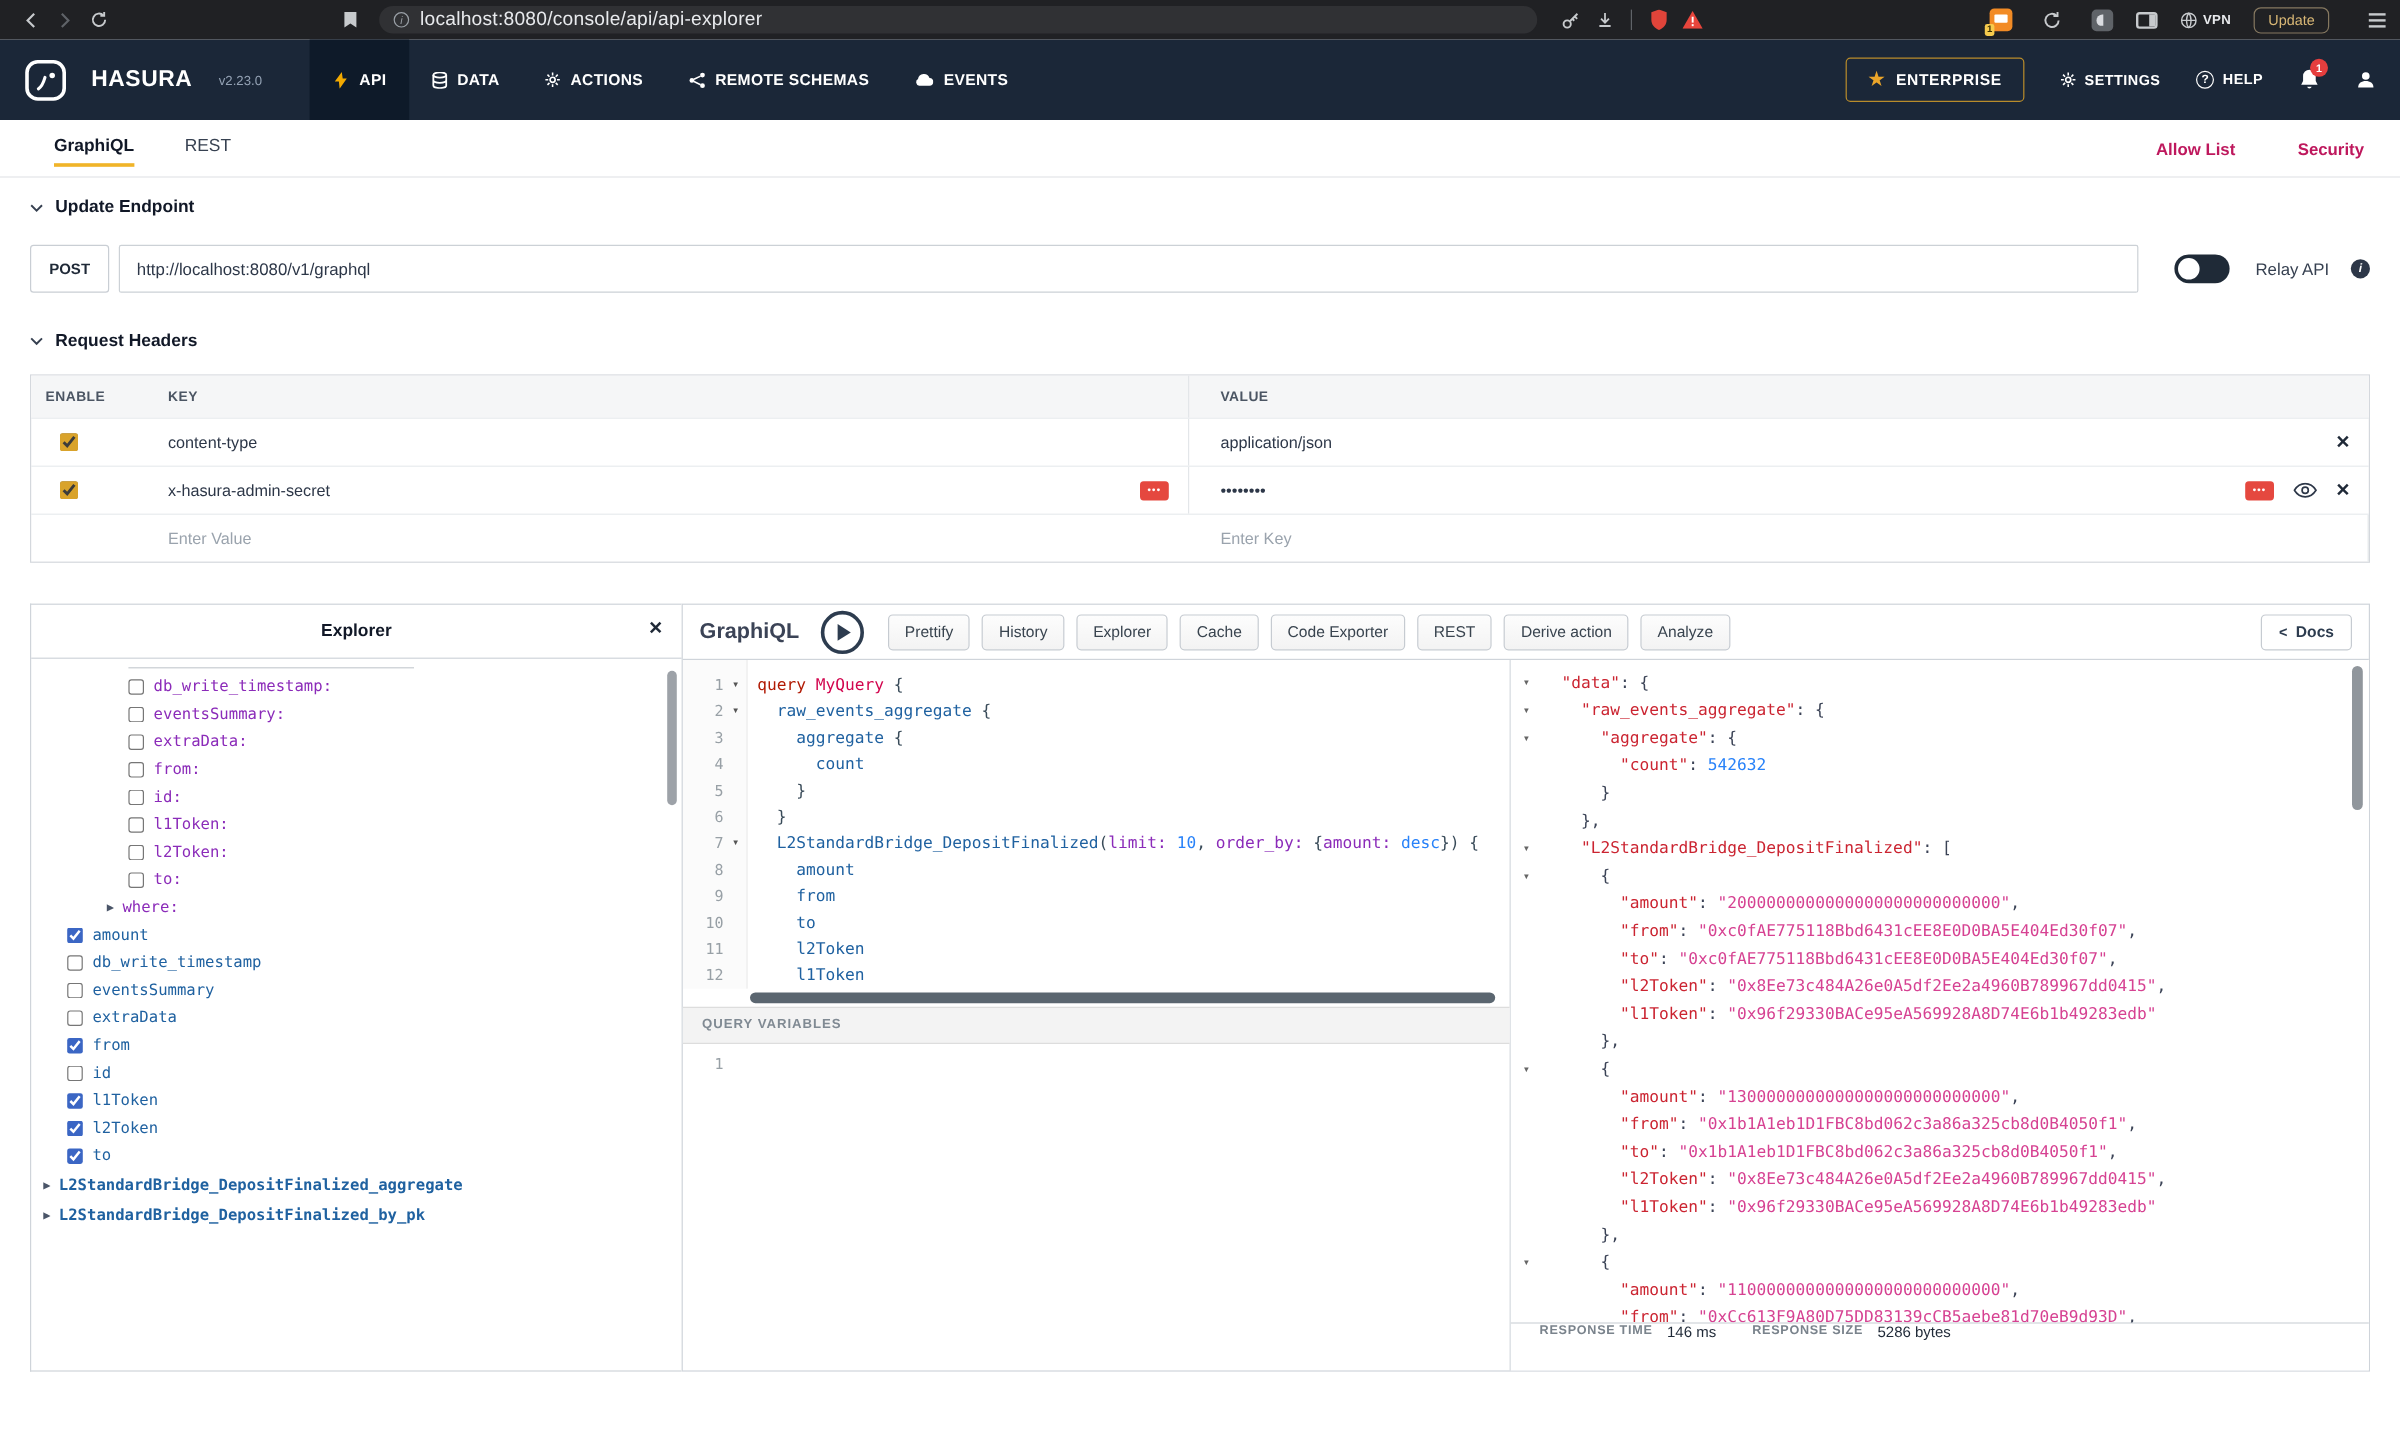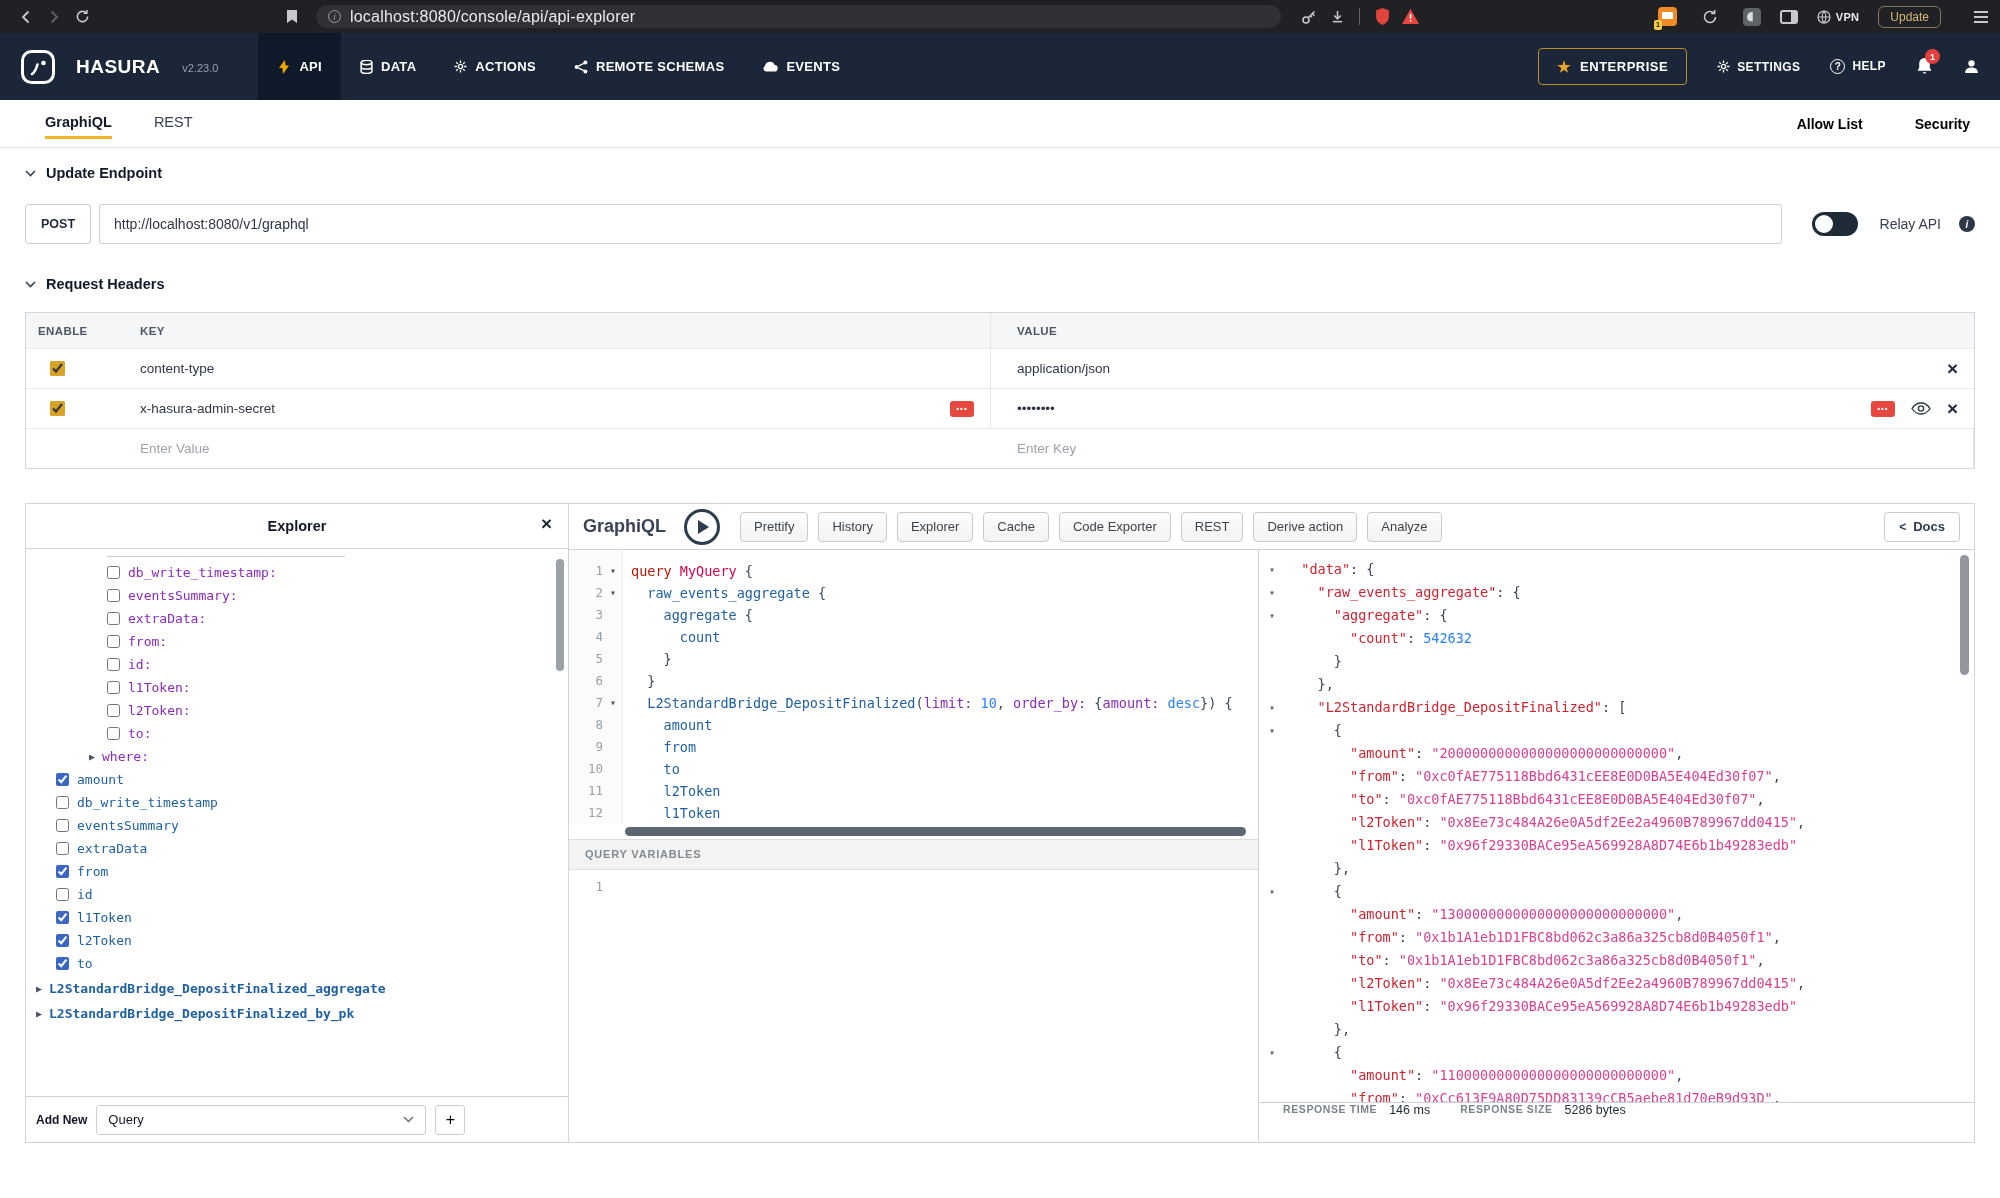--- a/index.html
+++ b/index.html
@@ -39,21 +39,21 @@
 .hnav-link{display:flex;align-items:flex-start;gap:7px;font-size:12px;font-weight:700;letter-spacing:.4px}
 .help-ic{width:15px;height:15px;border:1.6px solid #fff;border-radius:50%;font-size:10px;display:flex;align-items:center;justify-content:center;font-weight:bold}
 .bell-wrap{position:relative;display:flex}
 .bell-badge{position:absolute;top:-8px;right:-7px;background:#E53E3E;color:#fff;border-radius:50%;min-width:15px;height:15px;font-size:9px;font-weight:bold;display:flex;align-items:center;justify-content:center}
 
 
 .subnav{height:48px;background:#fff;border-bottom:1px solid #e3e5e8;display:flex;align-items:center;padding:0 30px 0 45px}
 .tab{margin-right:42px;font-size:14.5px;color:#374151;padding-bottom:6px;border-bottom:3px solid transparent;margin-top:6px;cursor:pointer}
 .tab.active{font-weight:700;color:#111827;border-bottom-color:#F0B429}
 .subnav-links{margin-left:auto;display:flex;gap:52px}
-.subnav-link{font-size:14px;font-weight:700;color:#000000;cursor:pointer}
+.subnav-link{font-size:14px;font-weight:700;color:#be185d;cursor:pointer}
 
 
 .content{padding:0 25px}
 .sec-head{display:flex;align-items:center;gap:10px;font-size:14.5px;font-weight:700;color:#111827}
 .sec-head.first{margin-top:17px}
 .sec-head.second{margin-top:32px}
 .endpoint-row{display:flex;align-items:center;margin-top:23px;gap:8px}
 .post-btn{border:1px solid #c9ced4;border-radius:3px;height:40px;padding:0 15px;font-weight:700;font-size:12.5px;color:#1f2937;background:#fff}
 .url-input{flex:1;height:40px;border:1px solid #ccd1d6;border-radius:2px;padding:0 14px;font-size:14px;color:#2d3748;font-family:"Liberation Sans",sans-serif}
 .toggle{width:46px;height:24px;border-radius:12px;background:#1F2A37;position:relative;margin-left:22px;flex:none;cursor:pointer}
@@ -477,30 +477,20 @@
             </div>
             <div class="exp-item kind-root">
               <span class="exp-arrow">▶</span>
               <span class="exp-label">L2StandardBridge_DepositFinalized_aggregate</span>
             </div>
             <div class="exp-item kind-root">
               <span class="exp-arrow">▶</span>
               <span class="exp-label">L2StandardBridge_DepositFinalized_by_pk</span>
             </div>
             <span class="exp-vscroll"></span>
-        </div>
-        <div class="exp-foot">
-          <span class="addnew-label">Add New</span>
-          <span class="addnew-select">
-            <span>Query</span>
-            <svg width="11" height="7" viewBox="0 0 11 7">
-                <path d="M1 1l4.5 4.5L10 1" stroke="#6b7280" stroke-width="1.5" fill="none"></path>
-              </svg>
-          </span>
-          <button class="addnew-plus">+</button>
         </div>
       </div>
 
       <div class="gql-main">
         <div class="gql-top">
           <span class="gql-title">GraphiQL</span>
           <button class="play-btn">
               <span class="play-tri"></span>
             </button>
           <span style="display:flex;gap:10px">

